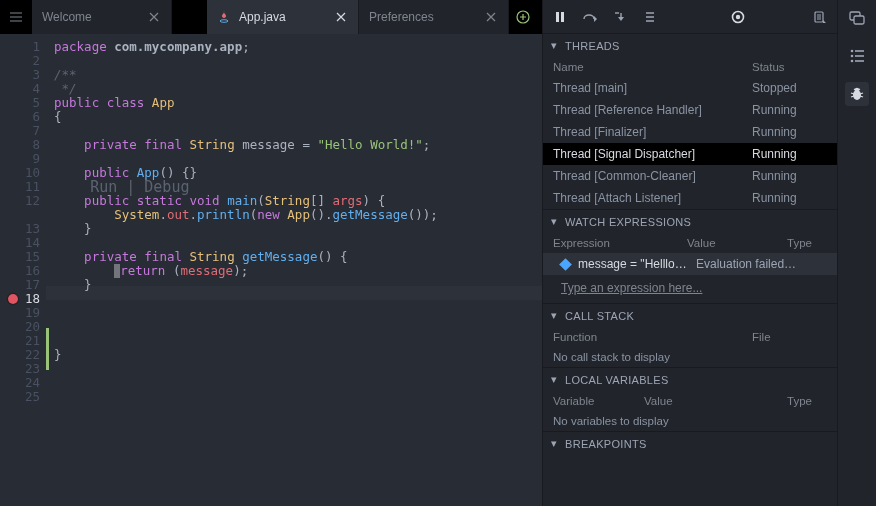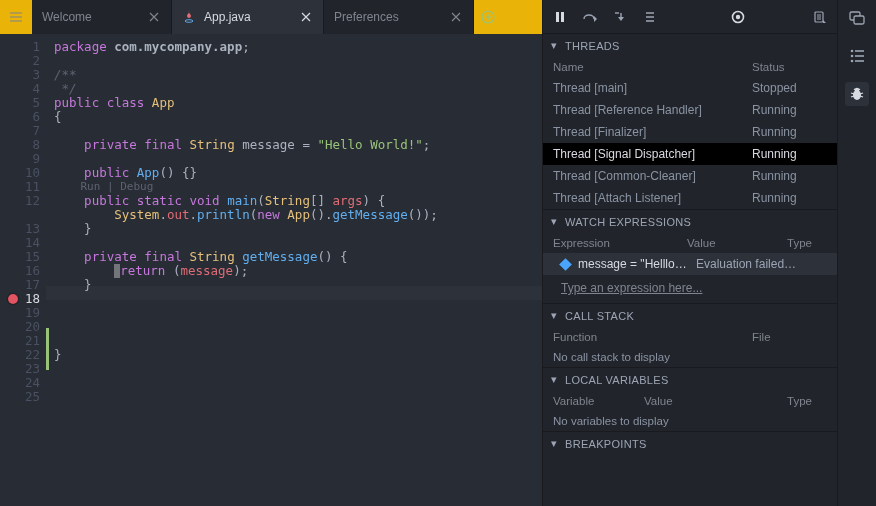--- a/index.html
+++ b/index.html
@@ -6,37 +6,37 @@
   body {
     width: 876px; height: 506px; overflow: hidden;
     background: #21252b; color: #abb2bf;
     font-family: "Segoe UI", Arial, sans-serif; font-size: 12px;
     display: flex;
   }
   svg { display: block; }
 
   
   .main { flex: 1; display: flex; flex-direction: column; background: #282c34; }
-  .tabbar { height: 34px; display: flex; align-items: stretch; background: #eab308; }
+  .tabbar { height: 34px; display: flex; align-items: stretch; background: #000000; }
   .menu-btn { width: 32px; display:flex; align-items:center; justify-content:center; color:#7f848e; }
   .tab { display:flex; align-items:center; padding:0 10px; gap:8px; color:#7f848e; border-right:1px solid #181a1f; background:#21252b; min-width:0; }
-  .tab.active { background:#2c313a; color:#d7dae0; }
+  .tab.active { background:#2c313a; color:#d7dae0;margin-left:35px; }
   .tab .close { width:14px; height:14px; display:flex; align-items:center; justify-content:center; border-radius:2px; }
   .tab-icon { width:14px; height:14px; display:flex; align-items:center; justify-content:center; }
   .add-btn { width:28px; display:flex; align-items:center; justify-content:center; color:#98c379; }
 
   .editor { flex:1; display:flex; position:relative; background:#282c34; font-family:"Consolas","Menlo",monospace; font-size:12.5px; line-height:14px; }
   .gutter { width:46px; padding:6px 6px 0 4px; text-align:right; color:#495162; position:relative; }
   .gutter .ln { height:14px; display:flex; justify-content:flex-end; align-items:center; position:relative; }
   .bp { position:absolute; left:4px; top:50%; transform:translateY(-50%); width:10px; height:10px; border-radius:50%; background:#e05561; box-shadow:0 0 2px #000; }
   .codewrap { flex:1; padding:6px 0 0 8px; position:relative; }
   .hl-line { position:absolute; left:0; right:0; height:14px; background:#2c313a; }
   .change-bar { position:absolute; left:0; width:3px; background:#98c379; }
   .code-line { height:14px; white-space:pre; position:relative; }
-  .codelens { color:#5c6370; font-size:11px; }
+  .codelens { color:#5c6370; font-size:15px; }
   .tok-kw { color:#c678dd; }
   .tok-type { color:#e5c07b; }
   .tok-str { color:#98c379; }
   .tok-ident { color:#e06c75; }
   .tok-var { color:#abb2bf; }
   .tok-fn { color:#61afef; }
   .tok-pkg { color:#abb2bf;font-weight:bold; }
   .tok-comment { color:#5c6370; font-style:italic; }
   .caret-rect { position:absolute; width:6px; height:14px; background:rgba(255,255,255,0.35); }
 

